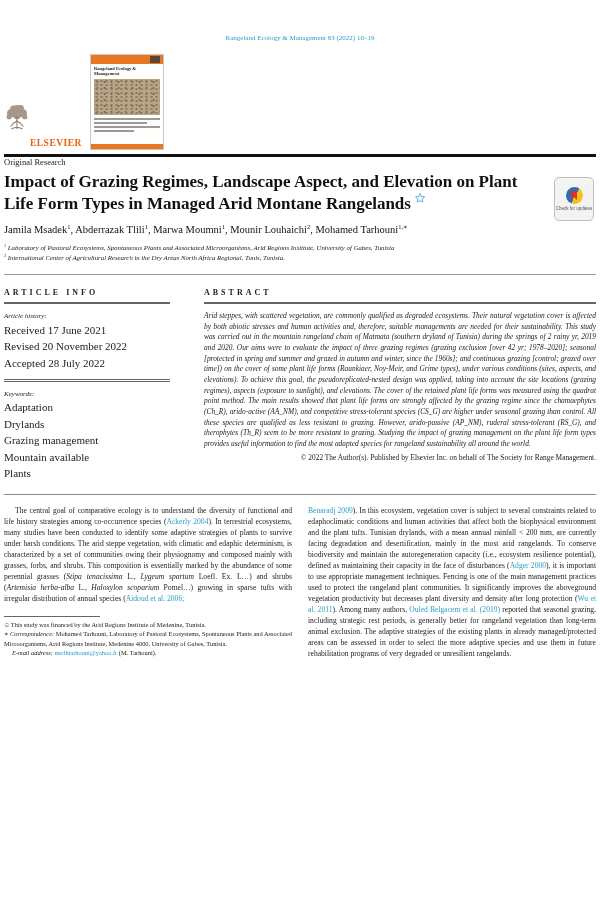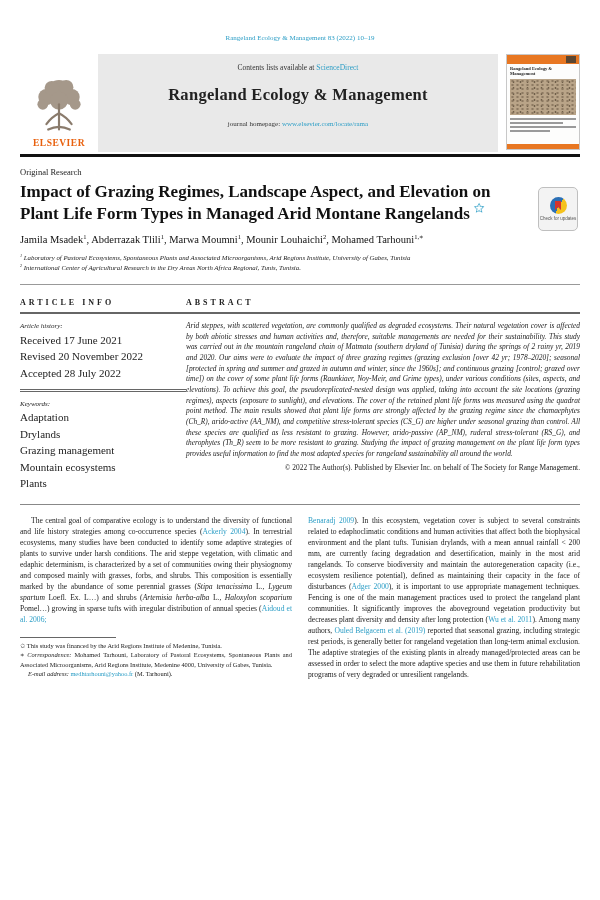--- a/index.html
+++ b/index.html
@@ -4,26 +4,26 @@
 <style>
   :root{
     --link:#2d9ec6;
     --orange:#e8600d;
     --cover-orange:#e87722;
     --ink:#1b1b1b;
   }
   *{box-sizing:border-box;}
   html,body{margin:0;padding:0;background:#fff;}
   body{width:600px;height:900px;font-family:"Liberation Serif","DejaVu Serif",serif;color:var(--ink);}
-  .page{position:relative;width:600px;height:709px;overflow:hidden;padding:0 20px;}
+  .page{position:relative;width:600px;height:709px;overflow:hidden;padding:0 4px;}
 
   .topbar{padding-top:34px;text-align:center;font-size:7px;color:var(--link);}
 
   .header{display:flex;margin-top:12px;height:98px;}
-  .logo-box{width:78px;background:#fff;display:flex;flex-direction:column;align-items:center;justify-content:flex-end;padding-bottom:4px;}
+  .logo-box{width:78px;background:#fff;display:flex;flex-direction:row;align-items:flex-end;justify-content:flex-end;padding-bottom:4px;}
   .elsevier-word{color:var(--orange);font-size:9.5px;font-weight:bold;letter-spacing:.5px;margin-top:1px;}
   .banner{flex:1;background:#e9e9e9;text-align:center;padding-top:9px;}
   .contents-line{font-size:7.5px;color:#333;}
   .journal-name{font-size:16.5px;font-weight:600;letter-spacing:.3px;color:#222;margin-top:13px;}
   .homepage-line{font-size:7px;color:#333;margin-top:15px;}
   .seg-link{color:var(--link);}
   .seg-italic{font-style:italic;}
   sup.seg-sup{font-size:62%;line-height:0;}
   sup.seg-star{font-size:68%;color:var(--link);line-height:0;}
   .cover{width:82px;display:flex;align-items:flex-start;justify-content:flex-end;}
@@ -32,35 +32,35 @@
   .cover-band-top .chip{position:absolute;right:3px;top:1px;width:10px;height:7px;background:#5a4632;}
   .cover-title{font-size:4.5px;font-weight:bold;line-height:1.2;text-align:left;padding:2px 3px 1px;color:#222;}
   .cover-photo{height:36px;margin:1px 3px;background-color:#b9a488;background-image:radial-gradient(#8d7a62 1px,transparent 1.4px),radial-gradient(#6f5f4a 1px,transparent 1.2px);background-size:5px 4px,7px 6px;}
   .cover-lines{flex:1;padding:2px 3px;display:flex;flex-direction:column;gap:2px;}
   .cover-lines .bar{height:2px;background:#9a9a9a;}
   .cover-lines .bar.short{width:60%;}
   .cover-lines .bar.mid{width:80%;}
   .cover-band-bottom{height:5px;background:var(--cover-orange);}
   .header-rule{margin-top:2px;height:3px;border-top:2.2px solid #111;border-bottom:1px solid #111;}
 
-  .type-label{font-size:8.5px;margin-top:10px;color:#222;}
+  .type-label{font-size:8.5px;color:#222;}
   .title-wrap{position:relative;padding-right:58px;margin-top:4px;}
   .article-title{font-size:17px;font-weight:bold;line-height:1.28;color:#111;}
   .badge{position:absolute;right:2px;top:6px;width:40px;height:44px;background:#f3f3f3;border:1px solid #bfbfbf;border-radius:5px;display:flex;flex-direction:column;align-items:center;justify-content:center;gap:2px;}
   .badge-circle{width:17px;height:17px;border-radius:50%;background:conic-gradient(from 200deg,#2b6fb5 0 55%,#f5c21c 55% 100%);display:flex;align-items:center;justify-content:center;}
   .badge-bookmark{width:6px;height:9px;background:#d6342c;clip-path:polygon(0 0,100% 0,100% 100%,50% 68%,0 100%);}
   .badge-label{font-family:"Liberation Sans",sans-serif;font-size:4.5px;color:#555;text-align:center;line-height:1.15;}
 
   .authors{font-size:10.5px;margin-top:9px;color:#111;}
   .affils{margin-top:8px;font-size:6.8px;font-style:italic;line-height:1.55;color:#222;}
   .thin-rule{border-top:1px solid #999;margin-top:10px;}
 
-  .meta{display:flex;margin-top:13px;}
+  .meta{display:flex;gap:18px;margin-top:13px;}
   .info-col{width:166px;flex:none;}
-  .abs-col{flex:1;}
+  .abs-col{flex:1;margin-left:16px;}
   .section-head{font-size:8px;font-weight:bold;letter-spacing:3px;color:#222;}
   .sec-rule{height:2.5px;border-top:1px solid #666;border-bottom:1px solid #666;margin:5px 0 7px;}
   .info-label{font-size:7px;font-style:italic;line-height:1.5;color:#222;}
   .info-line{font-size:11px;line-height:1.5;color:#222;}
   .info-gap{margin-top:8px;}
   .abs-text{font-size:7.4px;line-height:1.44;text-align:justify;color:#222;font-style:italic;}
   .abs-copy{font-size:7.4px;line-height:1.44;text-align:right;margin-top:3px;color:#222;}
   .full-rule{border-top:1px solid #888;margin-top:12px;}
 
   .body-cols{display:flex;gap:16px;margin-top:10px;}
@@ -98,25 +98,20 @@
         <g stroke="#8a7b6c" stroke-width="2.4" fill="none" stroke-linecap="round">
           <path d="M30 30 L30 58"></path>
           <path d="M30 40 Q22 44 16 52"></path>
           <path d="M30 40 Q38 44 44 52"></path>
           <path d="M18 58 Q30 52 42 58"></path>
         </g>
       </svg>
       <div class="elsevier-word">ELSEVIER</div>
     </div>
 
-    <div class="banner">
-      <div class="contents-line"><span class="seg-plain">Contents lists available at </span><span class="seg-link">ScienceDirect</span></div>
-      <div class="journal-name">Rangeland Ecology &amp; Management</div>
-      <div class="homepage-line"><span class="seg-plain">journal homepage: </span><span class="seg-link">www.elsevier.com/locate/rama</span></div>
-    </div>
 
     <div class="cover">
       <div class="cover-thumb">
         <div class="cover-band-top">
             <span class="chip"></span>
           </div>
         <div class="cover-title">Rangeland Ecology &amp; Management</div>
         <div class="cover-photo"></div>
         <div class="cover-lines">
           <div class="bar"></div>
@@ -157,21 +152,21 @@
       <div class="sec-rule"></div>
       <div class="info-label">Article history:</div>
       <div class="info-line">Received 17 June 2021</div>
       <div class="info-line">Revised 20 November 2022</div>
       <div class="info-line">Accepted 28 July 2022</div>
       <div class="sec-rule info-gap"></div>
       <div class="info-label">Keywords:</div>
       <div class="info-line">Adaptation</div>
       <div class="info-line">Drylands</div>
       <div class="info-line">Grazing management</div>
-      <div class="info-line">Mountain ecosystems</div>
+      <div class="info-line">Mountain available</div>
       <div class="info-line">Plants</div>
     </div>
 
     <div class="abs-col">
       <div class="section-head">ABSTRACT</div>
       <div class="sec-rule"></div>
       <div class="abs-text">Arid steppes, with scattered vegetation, are commonly qualified as degraded ecosystems. Their natural vegetation cover is affected by both abiotic stresses and human activities and, therefore, suitable managements are needed for their sustainability. This study was carried out in the mountain rangeland chain of Matmata (southern dryland of Tunisia) during the springs of 2 rainy yr, 2019 and 2020. Our aims were to evaluate the impact of three grazing regimes (grazing exclusion [over 42 yr; 1978–2020]; seasonal [protected in spring and summer and grazed in autumn and winter, since the 1960s]; and continuous grazing [control; grazed over time]) on the cover of some plant life forms (Raunkiaer, Noy-Meir, and Grime types), under various conditions (sites, aspects, and elevations). To achieve this goal, the pseudoreplicated-nested design was applied, taking into account the site locations (grazing regimes), aspects (exposure to sunlight), and elevations. The cover of the retained plant life forms was measured using the quadrat point method. The main results showed that plant life forms are strongly affected by the grazing regime since the chamaephytes (Ch_R), arido-active (AA_NM), and competitive stress-tolerant species (CS_G) are higher under seasonal grazing than control. All these species are qualified as less resistant to grazing. However, arido-passive (AP_NM), ruderal stress-tolerant (RS_G), and therophytes (Th_R) seem to be more resistant to grazing. Studying the impact of grazing management on the plant life form types provides useful information to find the most adapted species for rangeland sustainability all around the world.</div>
       <div class="abs-copy">© 2022 The Author(s). Published by Elsevier Inc. on behalf of The Society for Range Management.</div>
     </div>
   </div>

